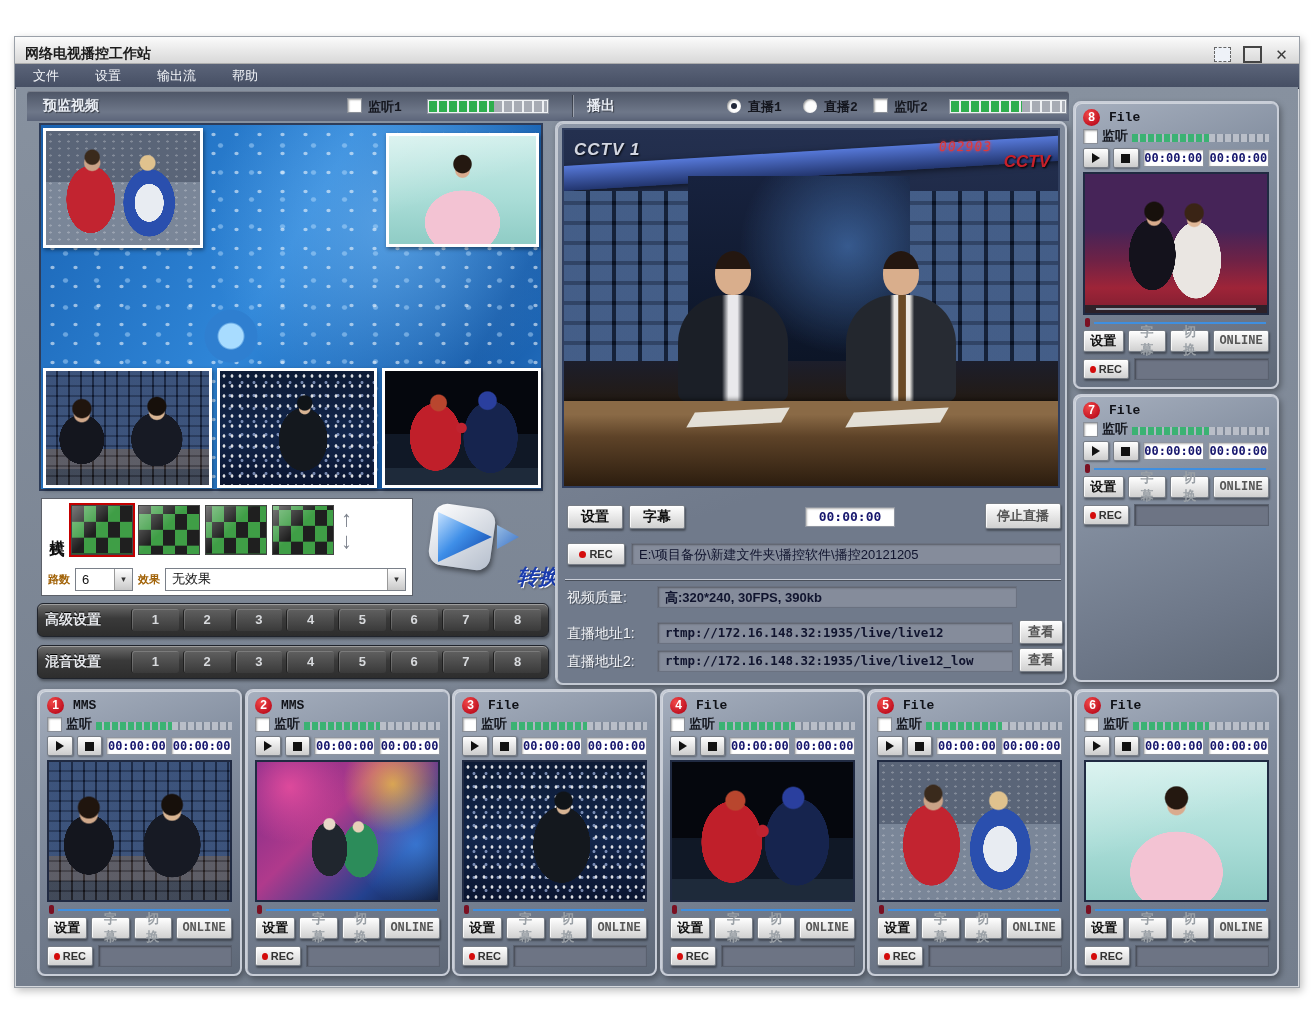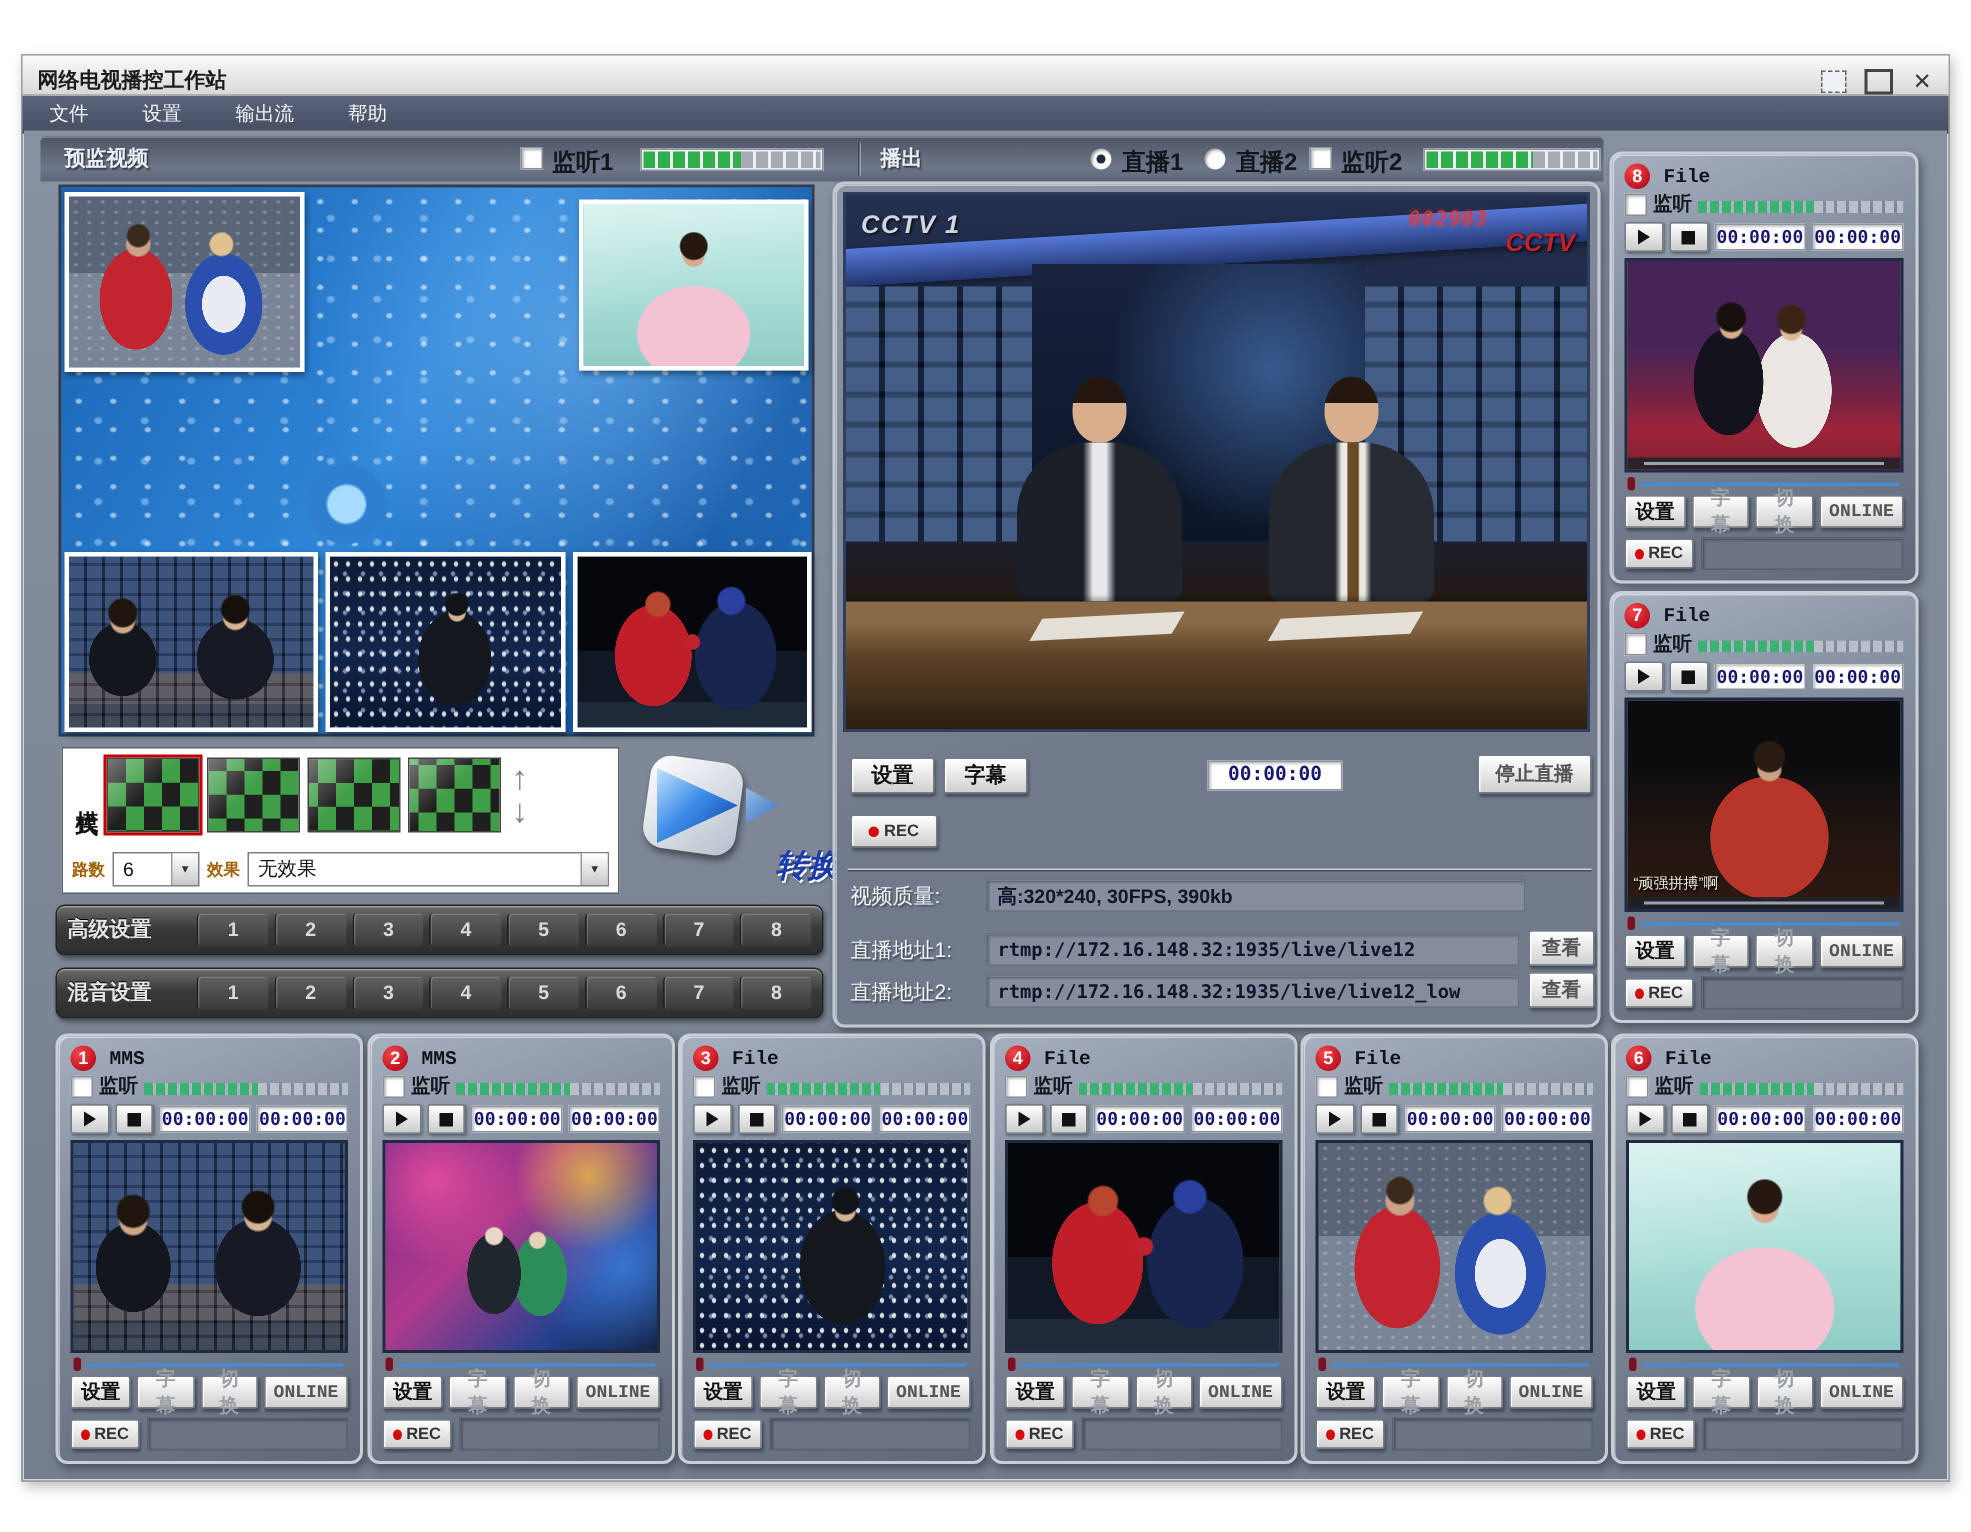--- a/index.html
+++ b/index.html
@@ -45,21 +45,21 @@
   .gfield{background:#858c9b;border:1px solid #6a7180;box-shadow:inset 1px 1px 2px rgba(0,0,0,.35);
     color:#10142e;font-size:13px;padding:2px 7px;box-sizing:border-box;display:inline-block;overflow:hidden;white-space:nowrap;}
   .gfield.mono{font-family:"DejaVu Sans Mono","Liberation Mono",monospace;font-size:12.5px;font-weight:bold;}
   .flabel{color:#f2f4f8;font-weight:normal;font-size:14px;text-shadow:1px 1px 1px rgba(0,0,0,.4);}
   
   .strip{position:absolute;left:12px;top:54px;width:1042px;height:30px;
     background:linear-gradient(180deg,#4d5566,#6e7789 70%,#5c657a);border-radius:3px 3px 0 0;
     box-shadow:inset 0 1px 0 rgba(255,255,255,.25);}
   .strip span.abs{position:absolute;}
   .strip .slabel{font-weight:bold;font-size:14px;color:#e9edf4;text-shadow:1px 1px 1px rgba(0,0,0,.5);font-family:Liberation Serif, serif;}
-  .strip .sdark{font-weight:bold;font-size:16px;color:#14161e;}
+  .strip .sdark{font-weight:bold;font-size:13px;color:#14161e;font-family:Liberation Mono, monospace;}
   .sdiv{position:absolute;left:546px;top:4px;bottom:4px;width:1px;background:rgba(255,255,255,.35);box-shadow:-1px 0 0 rgba(0,0,0,.35);}
   
   .preview{position:absolute;left:24px;top:86px;width:504px;height:368px;border:2px solid #2e3c58;background:#123;box-sizing:border-box;}
   .pthumb{position:absolute;border:3px solid #fff;box-sizing:border-box;box-shadow:1px 2px 4px rgba(0,0,0,.45);}
   
   .modebox{position:absolute;left:26px;top:461px;width:372px;height:98px;background:#fff;border:1px solid #5c6069;
     box-sizing:border-box;padding:4px 6px;display:flex;flex-direction:column;justify-content:space-between;}
   .mrow1{display:flex;align-items:center;gap:5px;height:54px;}
   .mode-label{writing-mode:vertical-rl;text-orientation:upright;font-weight:bold;font-size:15px;letter-spacing:2px;color:#111;line-height:18px;}
   .mode{width:62px;height:50px;border:1px solid #444;box-sizing:border-box;
@@ -354,20 +354,21 @@
         <span class="mv-logo-right">CCTV</span>
       </div>
       <button class="btn" style="left:10px;top:382px;width:56px;height:24px;font-size:14px;">设置</button>
       <button class="btn" style="left:72px;top:382px;width:56px;height:24px;font-size:14px;">字幕</button>
       <span class="tf" style="left:248px;top:384px;width:90px;height:20px;line-height:18px;font-size:13px;">00:00:00</span>
       <button class="btn" style="left:428px;top:380px;width:76px;height:26px;color:#555;">停止直播</button>
       <button class="btn b-rec" style="left:10px;top:420px;width:58px;height:22px;">
           <span class="rec-dot"></span>
           <span>REC</span>
         </button>
+      <span class="gfield" style="left:74px;top:420px;width:430px;height:22px;">E:\项目备份\新建文件夹\播控软件\播控20121205</span>
       <div class="hr"></div>
       <span class="flabel" style="left:10px;top:466px;">视频质量:</span>
       <span class="gfield" style="left:100px;top:463px;width:360px;height:22px;font-weight:bold;">高:320*240, 30FPS, 390kb</span>
       <span class="flabel" style="left:10px;top:502px;">直播地址1:</span>
       <span class="gfield mono" style="left:100px;top:499px;width:356px;height:22px;">rtmp://172.16.148.32:1935/live/live12</span>
       <button class="btn" style="left:462px;top:497px;width:44px;height:24px;color:#555;">查看</button>
       <span class="flabel" style="left:10px;top:530px;">直播地址2:</span>
       <span class="gfield mono" style="left:100px;top:527px;width:356px;height:22px;">rtmp://172.16.148.32:1935/live/live12_low</span>
       <button class="btn" style="left:462px;top:525px;width:44px;height:24px;color:#555;">查看</button>
     </div>
@@ -436,24 +437,20 @@
     <div class="ch-tr">
       <button class="tbtn">
               <span class="gl-play"></span>
             </button>
       <button class="tbtn">
               <span class="gl-stop"></span>
             </button>
       <span class="tf">00:00:00</span>
       <span class="tf">00:00:00</span>
     </div>
-    <div class="ch-video scene-lecture has-bar">
-      <span class="vid-caption">“顽强拼搏”啊</span>
-      <span class="vid-bar"></span>
-    </div>
     <div class="ch-seek">
       <span class="seek-knob"></span>
       <span class="seek-line"></span>
     </div>
     <div class="ch-btns">
       <button class="btn b-set">设置</button>
       <button class="btn b-dis">字幕</button>
       <button class="btn b-dis">切换</button>
       <button class="btn b-online">ONLINE</button>
     </div>

